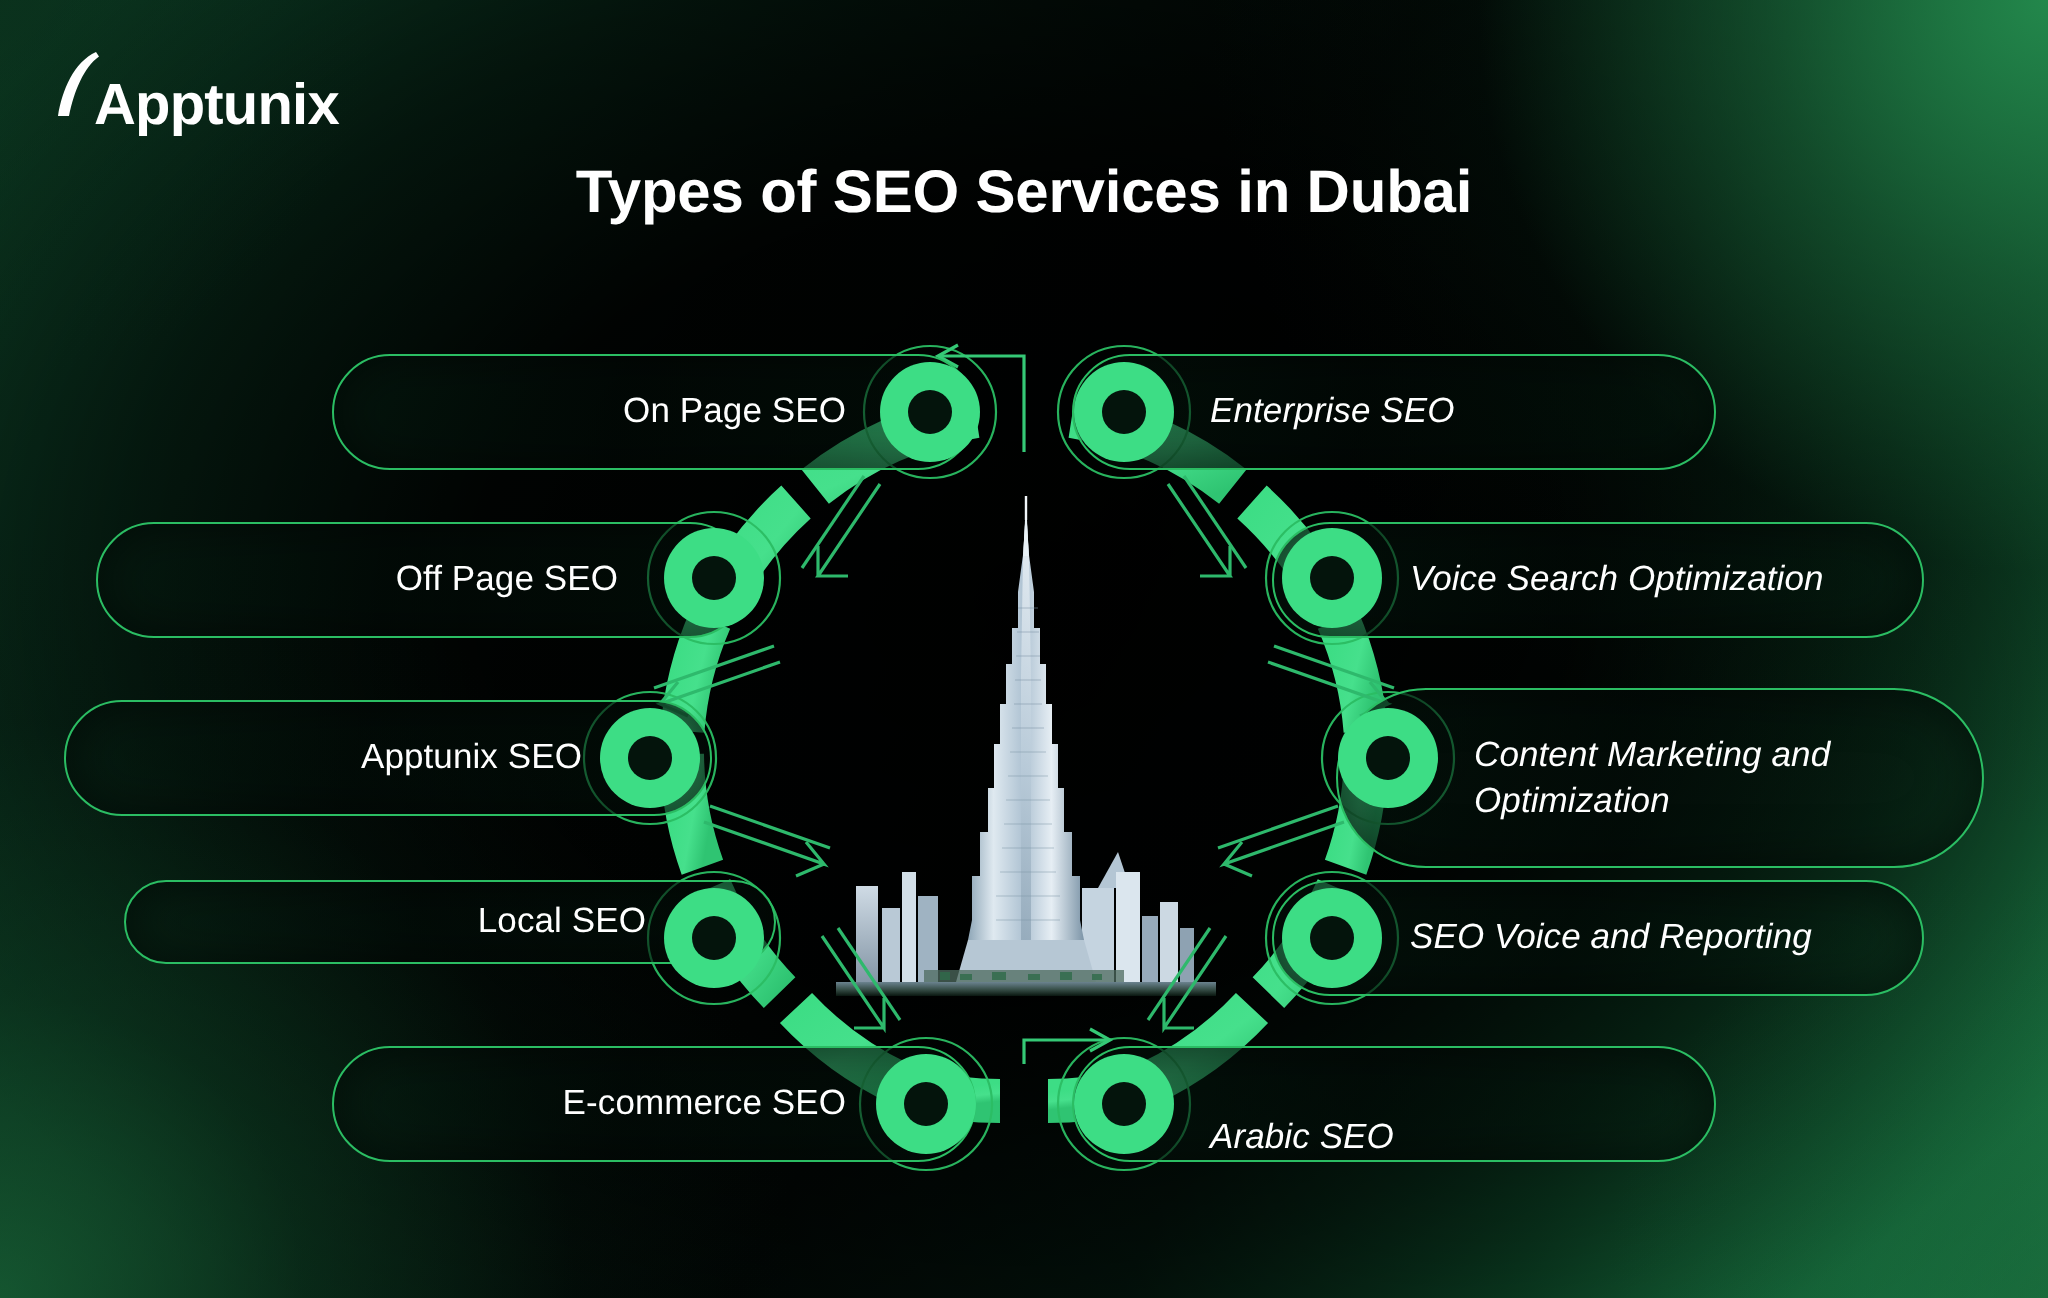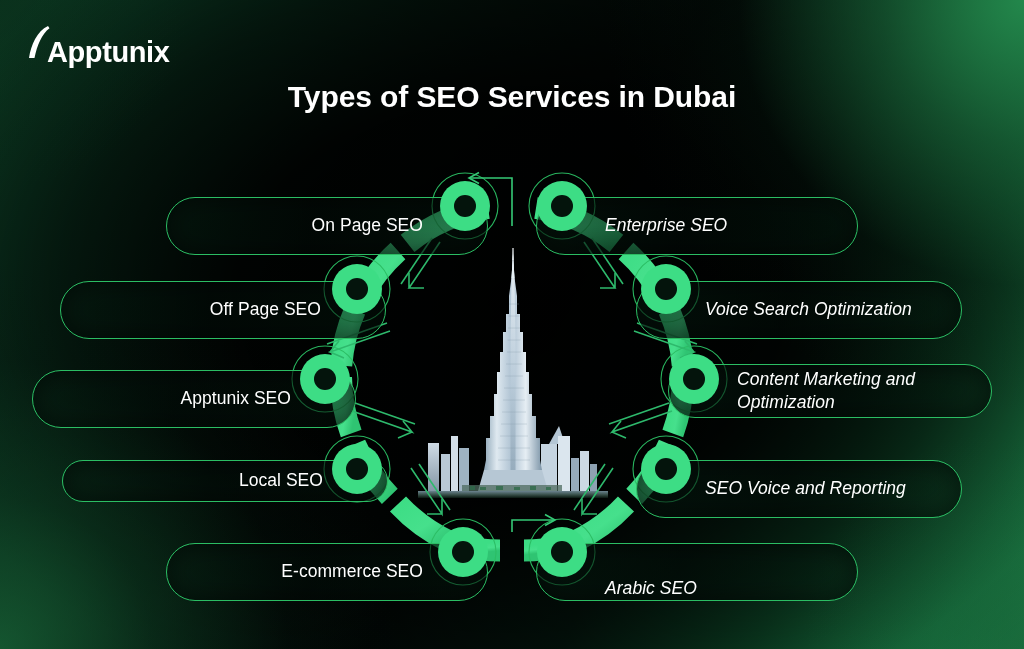--- a/index.html
+++ b/index.html
@@ -102,21 +102,20 @@
   
   .pill {
     position: absolute;
     display: flex;
     align-items: center;
     border: 1px solid #2bbd63;
     border-radius: 999px;
     background: linear-gradient(100deg, rgba(6,28,17,0.55) 0%, rgba(3,12,8,0.62) 45%, rgba(5,24,14,0.48) 100%);
     z-index: 25;
     box-shadow: inset 0 0 26px rgba(0,0,0,0.55);
-    margin-top: 20px;
   }
   .pill-label {
     color: #ffffff;
     font-size: 17.5px;
     font-weight: 400;
     line-height: 1.33;
     letter-spacing: 0.05px;
     white-space: pre-line;
   }
   .pill.left  { justify-content: flex-end; }
@@ -339,21 +338,21 @@
         <path d="M 613 468 L 582 514 L 582 499 M 582 514 L 597 514"></path>
         <path d="M 605 464 L 574 510"></path>
       </g>
     </svg>
   </div>
 
   <div class="pill left" style="left:166px; top:177px; width:322px; height:58px;">
     <span class="pill-label">On Page SEO</span>
   </div>
 
-  <div class="pill left" style="left:60px; top:261px; width:326px; height:58px;">
+  <div class="pill left" style="left:48px; top:261px; width:326px; height:58px;">
     <span class="pill-label">Off Page SEO</span>
   </div>
 
   <div class="pill left" style="left:32px; top:350px; width:324px; height:58px;">
     <span class="pill-label">Apptunix SEO</span>
   </div>
 
   <div class="pill left" style="left:62px; top:440px; width:326px; height:42px;">
     <span class="pill-label">Local SEO</span>
   </div>
@@ -363,21 +362,21 @@
   </div>
 
   <div class="pill right" style="left:536px; top:177px; width:322px; height:58px;">
     <span class="pill-label">Enterprise SEO</span>
   </div>
 
   <div class="pill right" style="left:636px; top:261px; width:326px; height:58px;">
     <span class="pill-label">Voice Search Optimization</span>
   </div>
 
-  <div class="pill right" style="left:668px; top:344px; width:324px; height:54px;">
+  <div class="pill right" style="left:668px; top:344px; width:324px; height:90px;">
     <span class="pill-label">Content Marketing and
 Optimization</span>
   </div>
 
   <div class="pill right" style="left:636px; top:440px; width:326px; height:58px;">
     <span class="pill-label">SEO Voice and Reporting</span>
   </div>
 
   <div class="pill right" style="left:536px; top:523px; width:322px; height:58px;align-items:flex-end;">
     <span class="pill-label">Arabic SEO</span>

